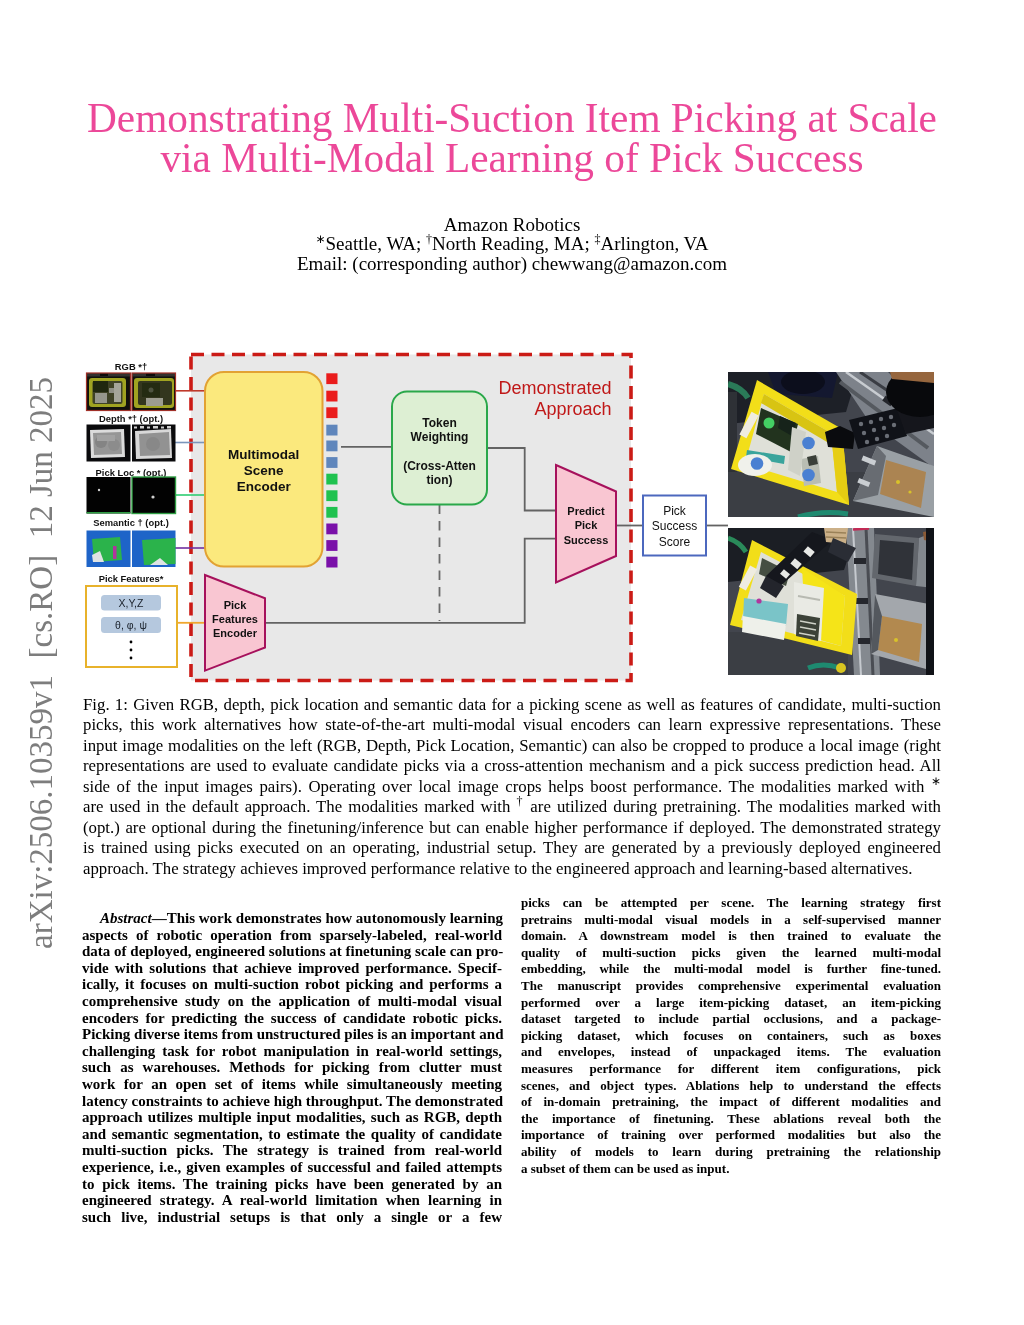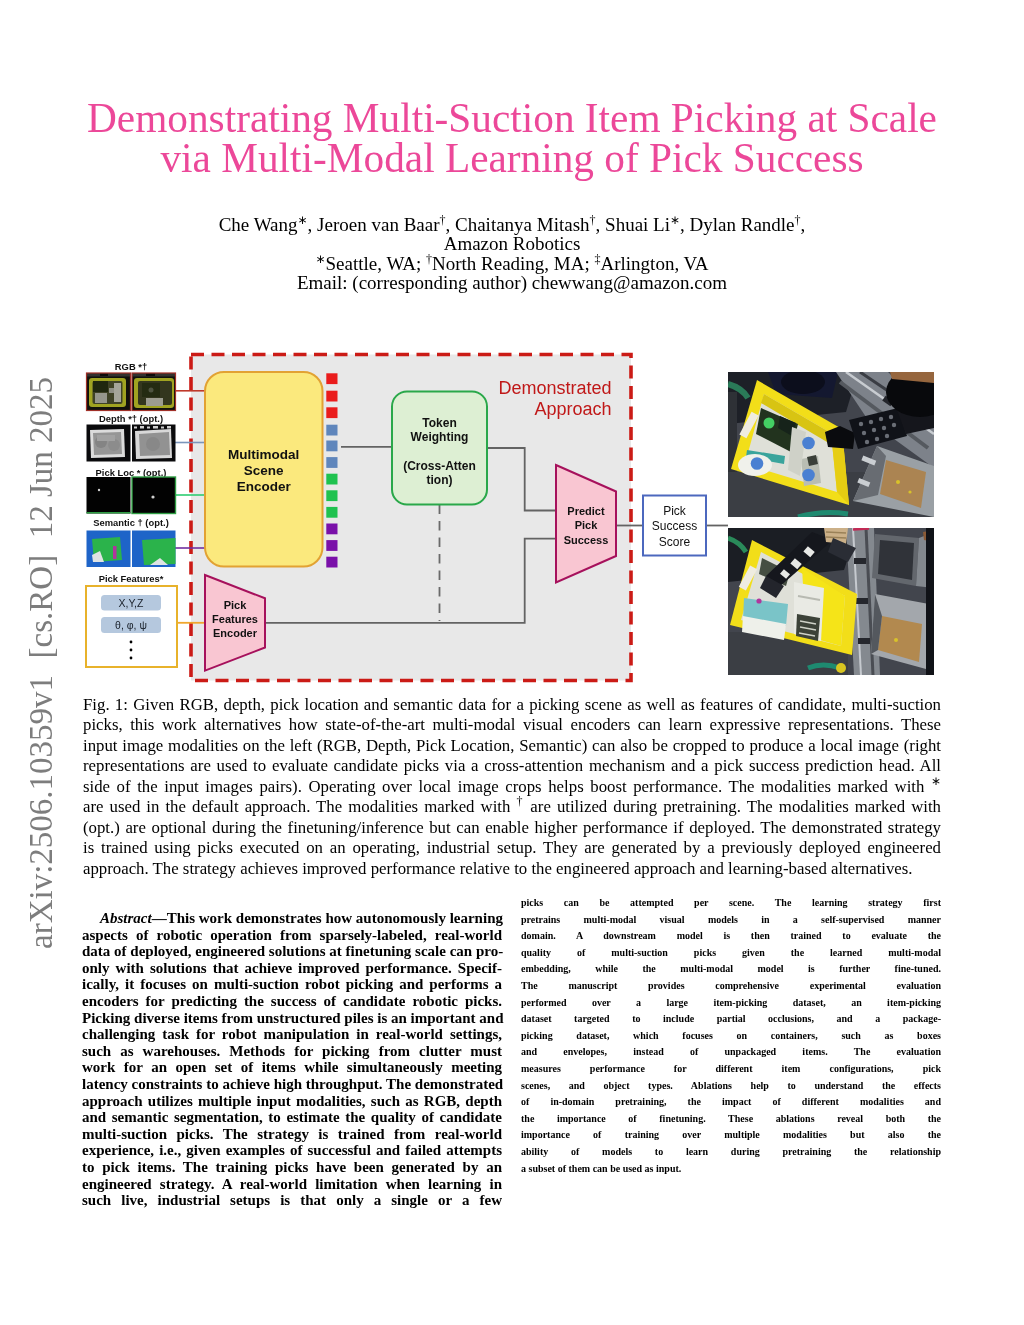--- a/index.html
+++ b/index.html
@@ -6,34 +6,33 @@
   body{width:1024px;height:1325px;background:#ffffff;position:relative;overflow:hidden;
        font-family:"Liberation Serif", serif;}
   .abs{position:absolute;}
   #title{left:0;top:98px;width:1024px;text-align:center;font-size:41.3px;line-height:40px;color:#ec4899;}
   #authors{left:0;top:215px;width:1024px;text-align:center;font-size:19px;line-height:19.3px;color:#000;}
   sup{line-height:0;} #authors sup{font-size:12px;} #caption sup{font-size:12px;}
   #caption{left:83px;top:694.5px;width:858px;font-size:16.8px;line-height:20.5px;color:#000;}
   .jl{text-align:justify;text-align-last:justify;white-space:nowrap;}
   .jle{text-align:justify;text-align-last:left;white-space:nowrap;}
   #colL{left:82px;top:895px;width:420px;font-size:15px;line-height:16.6px;font-weight:bold;color:#000;margin-top:15px;}
-  #colR{left:521px;top:895px;width:420px;font-size:10px;line-height:16.6px;font-weight:bold;color:#000;}
+  #colR{left:521px;top:895px;width:420px;font-size:13px;line-height:16.6px;font-weight:bold;color:#000;}
   .ind{text-indent:18px;}
 </style>
 </head>
 <body>
 
 <svg class="abs" style="left:0;top:300px" width="90" height="760" xmlns="http://www.w3.org/2000/svg">
   <text x="52" y="363" transform="rotate(-90 52 363)" text-anchor="middle" font-family="Liberation Serif, serif" font-size="33" fill="#7d7d7d">arXiv:2506.10359v1&nbsp;&nbsp;[cs.RO]&nbsp;&nbsp;12 Jun 2025</text>
 </svg>
 
 <div id="title" class="abs">Demonstrating Multi-Suction Item Picking at Scale<br>via Multi-Modal Learning of Pick Success</div>
 
 <div id="authors" class="abs">
-  <div>Che Wang<sup>∗</sup>, Jeroen van Baar<sup>†</sup>, Chaitanya Mitash<sup>†</sup>, Shuai Li<sup>∗</sup>, Dylan Randle<sup>†</sup>,</div>
   <div>Amazon Robotics</div>
   <div><sup>∗</sup>Seattle, WA; <sup>†</sup>North Reading, MA; <sup>‡</sup>Arlington, VA</div>
   <div>Email: (corresponding author) chewwang@amazon.com</div>
 </div>
 
 <svg id="fig" class="abs" style="left:80px;top:350px" width="880" height="340" viewBox="0 0 880 340" xmlns="http://www.w3.org/2000/svg">
 
   <rect x="111" y="4.5" width="440" height="326" fill="#e8e8e8" stroke="#cb1b16" stroke-width="3.6" stroke-dasharray="13 7.5"></rect>
 
   <line x1="95" y1="40.8" x2="127" y2="40.8" stroke="#c0392b" stroke-width="1.6"></line>
@@ -342,22 +341,23 @@
   <div class="jl">are used in the default approach. The modalities marked with <sup>†</sup> are utilized during pretraining. The modalities marked with</div>
   <div class="jl">(opt.) are optional during the finetuning/inference but can enable higher performance if deployed. The demonstrated strategy</div>
   <div class="jl">is trained using picks executed on an operating, industrial setup. They are generated by a previously deployed engineered</div>
   <div class="jle">approach. The strategy achieves improved performance relative to the engineered approach and learning-based alternatives.</div>
 </div>
 
 <div id="colL" class="abs">
   <div class="jl ind"><i>Abstract</i>—This work demonstrates how autonomously learning</div>
   <div class="jl">aspects of robotic operation from sparsely-labeled, real-world</div>
   <div class="jl">data of deployed, engineered solutions at finetuning scale can pro-</div>
-  <div class="jl">only with solutions that achieve improved performance. Specif-</div>
+  <div class="jl">vide with solutions that achieve improved performance. Specif-</div>
   <div class="jl">ically, it focuses on multi-suction robot picking and performs a</div>
+  <div class="jl">comprehensive study on the application of multi-modal visual</div>
   <div class="jl">encoders for predicting the success of candidate robotic picks.</div>
   <div class="jl">Picking diverse items from unstructured piles is an important and</div>
   <div class="jl">challenging task for robot manipulation in real-world settings,</div>
   <div class="jl">such as warehouses. Methods for picking from clutter must</div>
   <div class="jl">work for an open set of items while simultaneously meeting</div>
   <div class="jl">latency constraints to achieve high throughput. The demonstrated</div>
   <div class="jl">approach utilizes multiple input modalities, such as RGB, depth</div>
   <div class="jl">and semantic segmentation, to estimate the quality of candidate</div>
   <div class="jl">multi-suction picks. The strategy is trained from real-world</div>
   <div class="jl">experience, i.e., given examples of successful and failed attempts</div>
@@ -374,16 +374,16 @@
   <div class="jl">embedding, while the multi-modal model is further fine-tuned.</div>
   <div class="jl">The manuscript provides comprehensive experimental evaluation</div>
   <div class="jl">performed over a large item-picking dataset, an item-picking</div>
   <div class="jl">dataset targeted to include partial occlusions, and a package-</div>
   <div class="jl">picking dataset, which focuses on containers, such as boxes</div>
   <div class="jl">and envelopes, instead of unpackaged items. The evaluation</div>
   <div class="jl">measures performance for different item configurations, pick</div>
   <div class="jl">scenes, and object types. Ablations help to understand the effects</div>
   <div class="jl">of in-domain pretraining, the impact of different modalities and</div>
   <div class="jl">the importance of finetuning. These ablations reveal both the</div>
-  <div class="jl">importance of training over multiple modalities but also the</div>
+  <div class="jl">importance of training over performed modalities but also the</div>
   <div class="jl">ability of models to learn during pretraining the relationship</div>
   <div class="jle">a subset of them can be used as input.</div>
 </div>
 
 </body></html>

